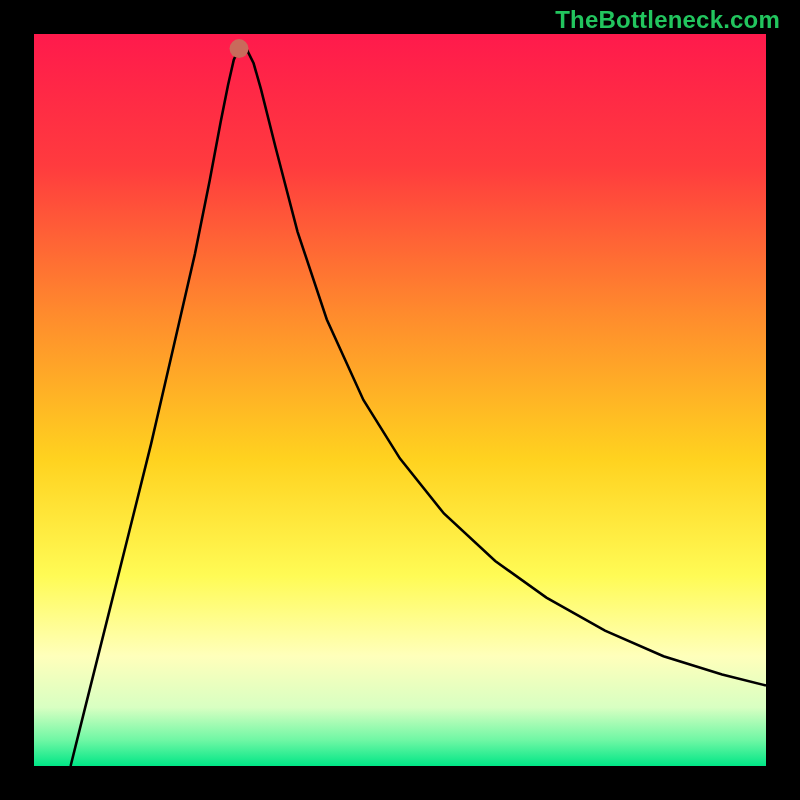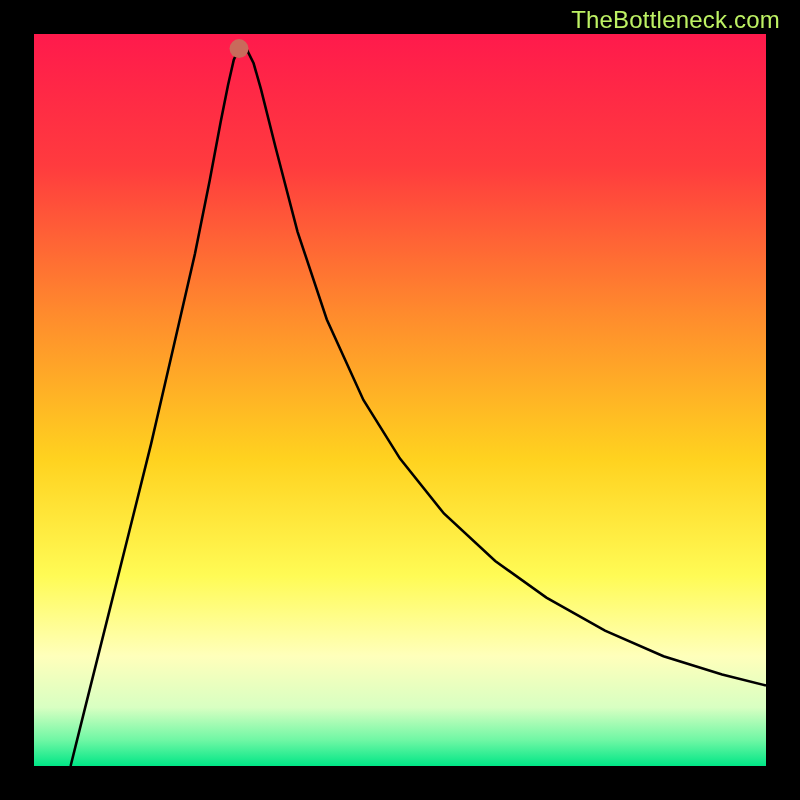--- a/index.html
+++ b/index.html
@@ -15,22 +15,22 @@
     width: 800px;
     height: 800px;
     background: #000;
   }
   .watermark {
     position: absolute;
     top: 6px;
     right: 20px;
     font-family: Arial, Helvetica, sans-serif;
     font-size: 24px;
-    font-weight: 400;
-    color: #bef264;
+    font-weight: 700;
+    color: #22c55e;
     z-index: 10;
     letter-spacing: 0.2px;
   }
   svg {
     display: block;
   }
 </style>
 </head>
 <body>
 <div class="container">

